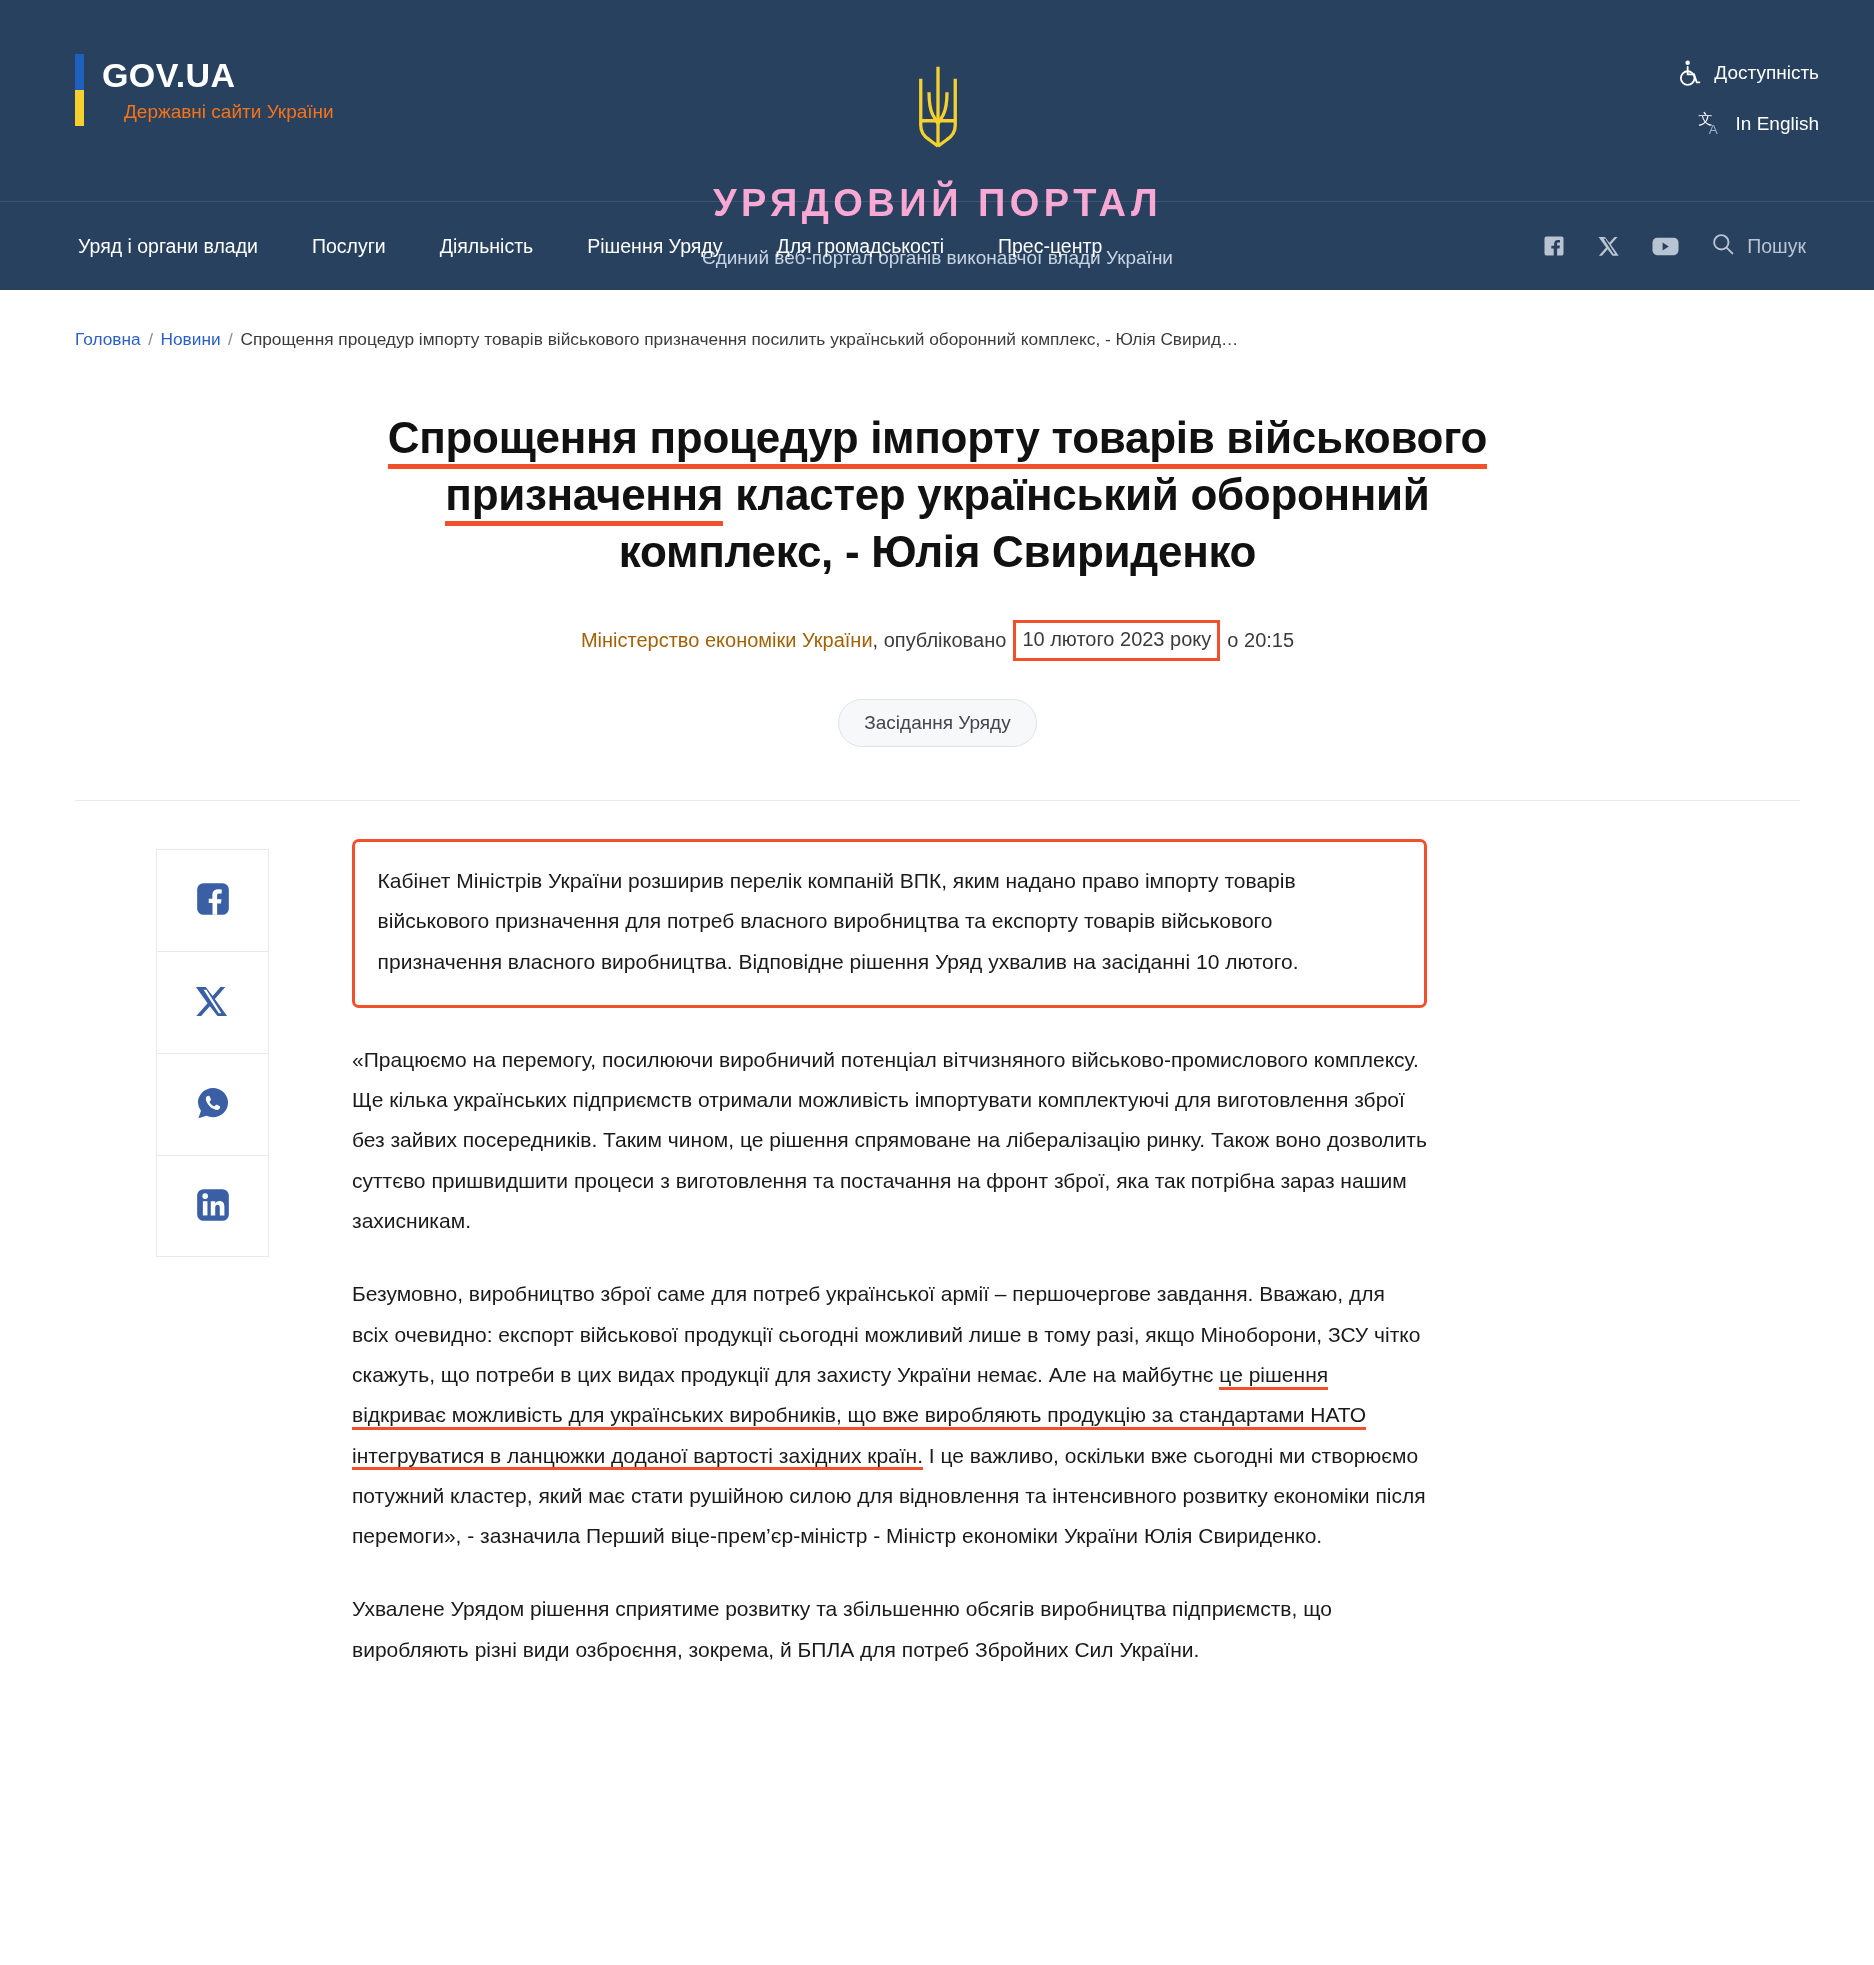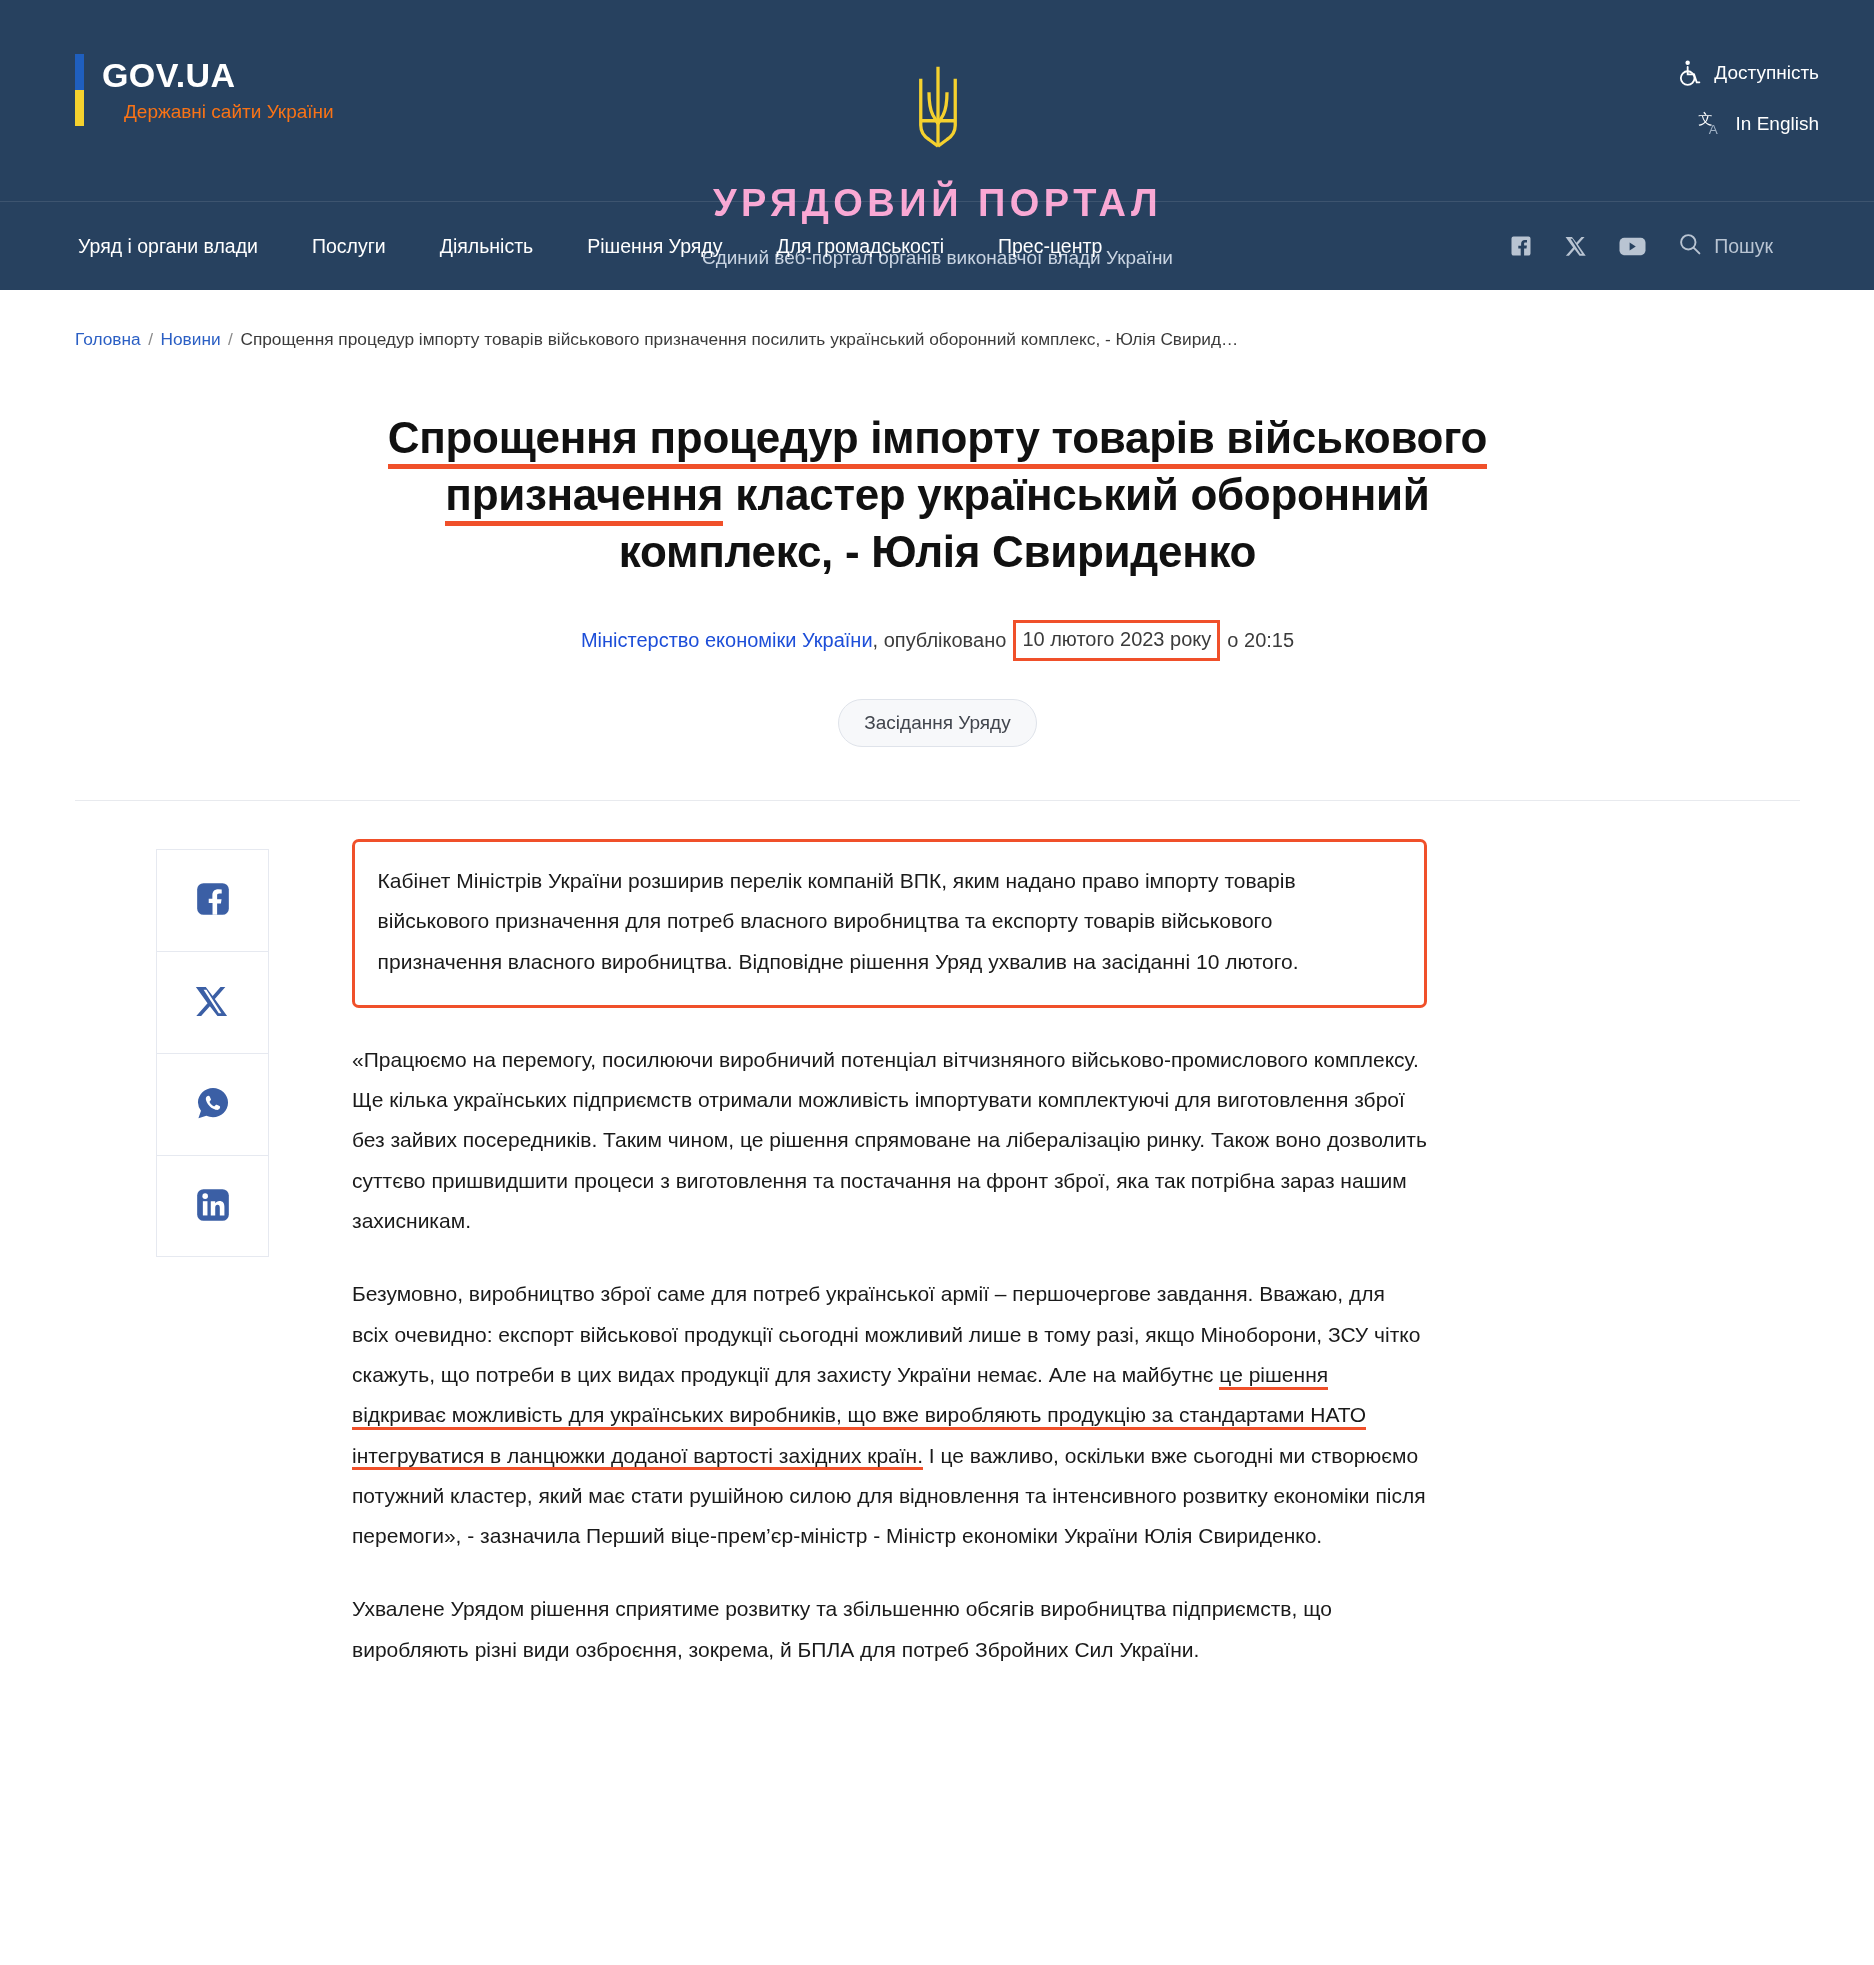--- a/index.html
+++ b/index.html
@@ -97,21 +97,21 @@
     cursor: pointer;
   }
   .util-icon { display: flex; align-items: center; }
 
   
   .main-nav {
     position: relative;
     height: 89px;
     display: flex;
     align-items: center;
-    padding: 0 102px 0 75px;
+    padding: 0 69px 0 75px;
     border-top: 0.8px solid rgba(255,255,255,0.10);
   }
   .nav-items { display: flex; align-items: center; gap: 48px; }
   .nav-item {
     color: #ffffff;
     font-size: 19.5px;
     text-decoration: none;
     white-space: nowrap;
     cursor: pointer;
     padding: 7.5px 3px;
@@ -160,21 +160,21 @@
   .hl-underline {
     border-bottom: 5.3px solid #f0502a;
     padding-bottom: 2.3px;
   }
   .byline {
     margin-top: 39px;
     text-align: center;
     font-size: 20px;
     color: #3b3b3b;
   }
-  .byline a { color: #1d4ed8; text-decoration: none; cursor: pointer; }
+  .byline a { color: #a16207; text-decoration: none; cursor: pointer; }
   .date-box {
     border: 3px solid #f0502a;
     padding: 6.8px 6px 8.3px 6px;
     margin: 0 1.5px;
     display: inline-block;
     line-height: 1;
   }
   .tag-row { margin-top: 38px; text-align: center; }
   .tag-pill {
     display: inline-block;

